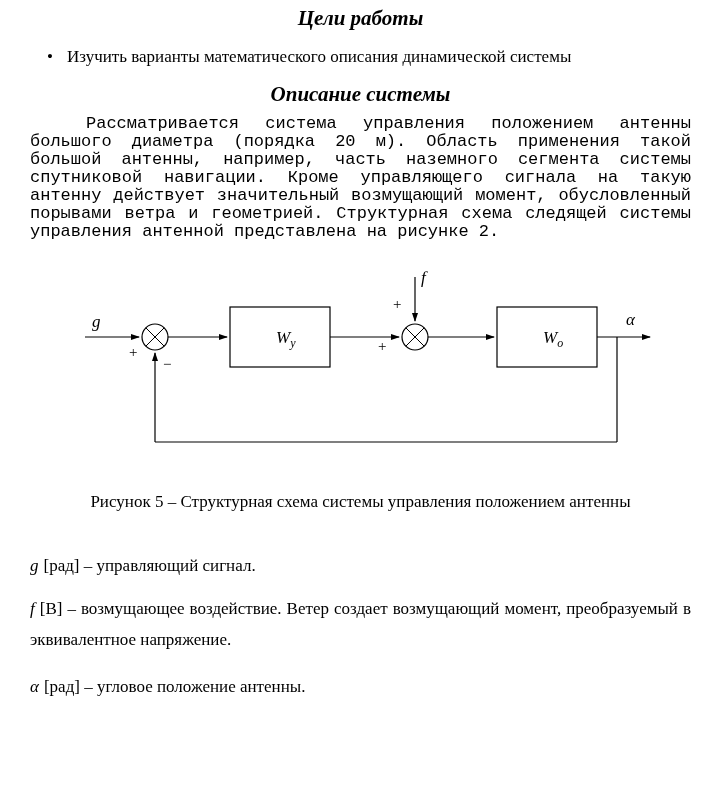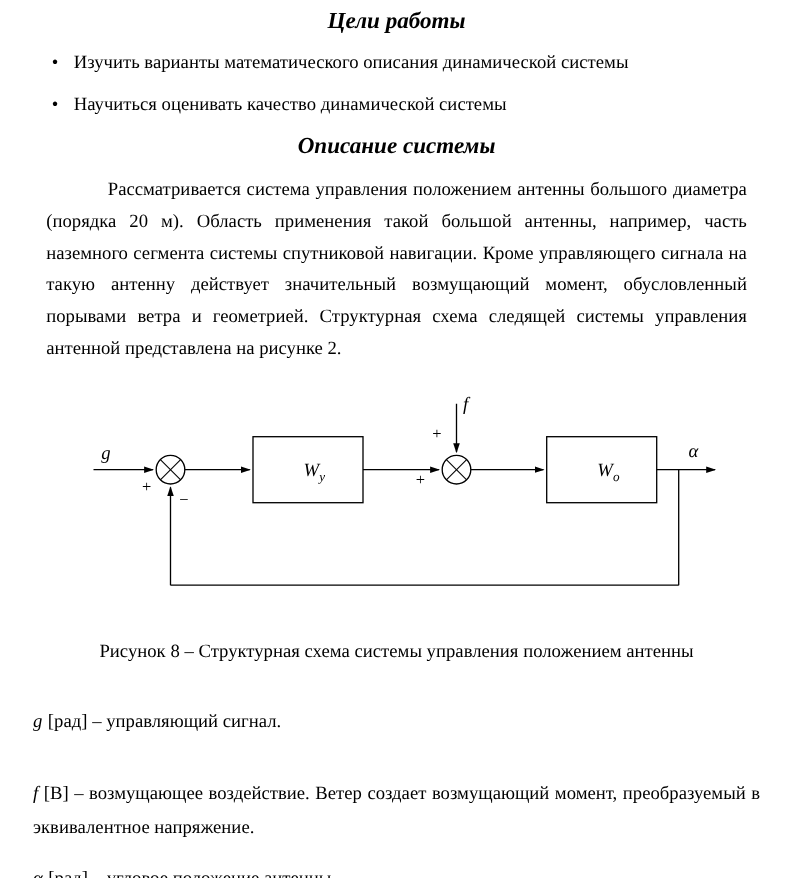--- a/index.html
+++ b/index.html
@@ -34,43 +34,44 @@
     margin: 13px;
   }
   .bullet-item .bullet {
     display: inline-block;
     width: 12px;
     margin-left: 4px;
     margin-right: 8px;
   }
   .desc {
     text-align: justify;
-    line-height: 29px;
+    line-height: 18px;
     text-indent: 56px;
-    margin: 12px;
+    margin: 0;
+    font-family: Liberation Mono, monospace;
   }
   .figure-wrap {
     margin: 26px 0 8px 0;
   }
   .figure-caption {
     text-align: center;
     margin: 18px 0 0 0;
     line-height: 24px;
   }
   .legend-item {
     margin: 0;
     text-align: justify;
     line-height: 31px;
   }
   .legend-item .sym {
     font-style: italic;
     margin-right: 5px;
   }
   .lg-g { margin-top: 36px; }
-  .lg-f { margin-top: 34px; }
+  .lg-f { margin-top: 12px; }
   .lg-a { margin-top: 16px; }
   svg text {
     font-family: "Liberation Serif", "DejaVu Serif", serif;
   }
   .var-label {
     font-style: italic;
     font-size: 17px;
   }
   .sign-label {
     font-size: 15px;
@@ -81,21 +82,20 @@
   }
 </style>
 </head>
 <body>
 
 <div class="page">
 
   <h1 class="heading">Цели работы</h1>
 
   <div class="bullet-item"><span class="bullet">•</span><span>Изучить варианты математического описания динамической системы</span></div>
-  <div class="bullet-item"><span class="bullet">•</span><span>Научиться оценивать качество динамической системы</span></div>
 
   <h1 class="heading second">Описание системы</h1>
 
   <p class="desc">Рассматривается система управления положением антенны большого диаметра (порядка 20 м). Область применения такой большой антенны, например, часть наземного сегмента системы спутниковой навигации. Кроме управляющего сигнала на такую антенну действует значительный возмущающий момент, обусловленный порывами ветра и геометрией. Структурная схема следящей системы управления антенной представлена на рисунке 2.</p>
 
   <div class="figure-wrap">
     <svg width="661" height="200" viewBox="0 0 661 200">
       <defs>
         <marker id="arw" markerWidth="12" markerHeight="10" refX="8" refY="3" orient="auto" markerUnits="userSpaceOnUse">
           <polygon points="0,0 9,3 0,6" fill="#000"></polygon>
@@ -134,21 +134,21 @@
 
       <line x1="567" y1="70" x2="620" y2="70" stroke="#000" stroke-width="1.2" marker-end="url(#arw)"></line>
       <text x="596" y="58" class="var-label">α</text>
 
       <line x1="587" y1="70" x2="587" y2="175" stroke="#000" stroke-width="1.2"></line>
       <line x1="587" y1="175" x2="125" y2="175" stroke="#000" stroke-width="1.2"></line>
       <line x1="125" y1="175" x2="125" y2="86" stroke="#000" stroke-width="1.2" marker-end="url(#arw)"></line>
     </svg>
   </div>
 
-  <p class="figure-caption">Рисунок 8 – Структурная схема системы управления положением антенны</p>
+  <p class="figure-caption">Рисунок 5 – Структурная схема системы управления положением антенны</p>
 
   <p class="legend-item lg-g"><span class="sym">g</span><span>[рад] – управляющий сигнал.</span></p>
 
   <p class="legend-item lg-f"><span class="sym">f</span><span>[В] – возмущающее воздействие. Ветер создает возмущающий момент, преобразуемый в эквивалентное напряжение.</span></p>
 
   <p class="legend-item lg-a"><span class="sym">α</span><span>[рад] – угловое положение антенны.</span></p>
 
 </div>
 
 </body></html>

